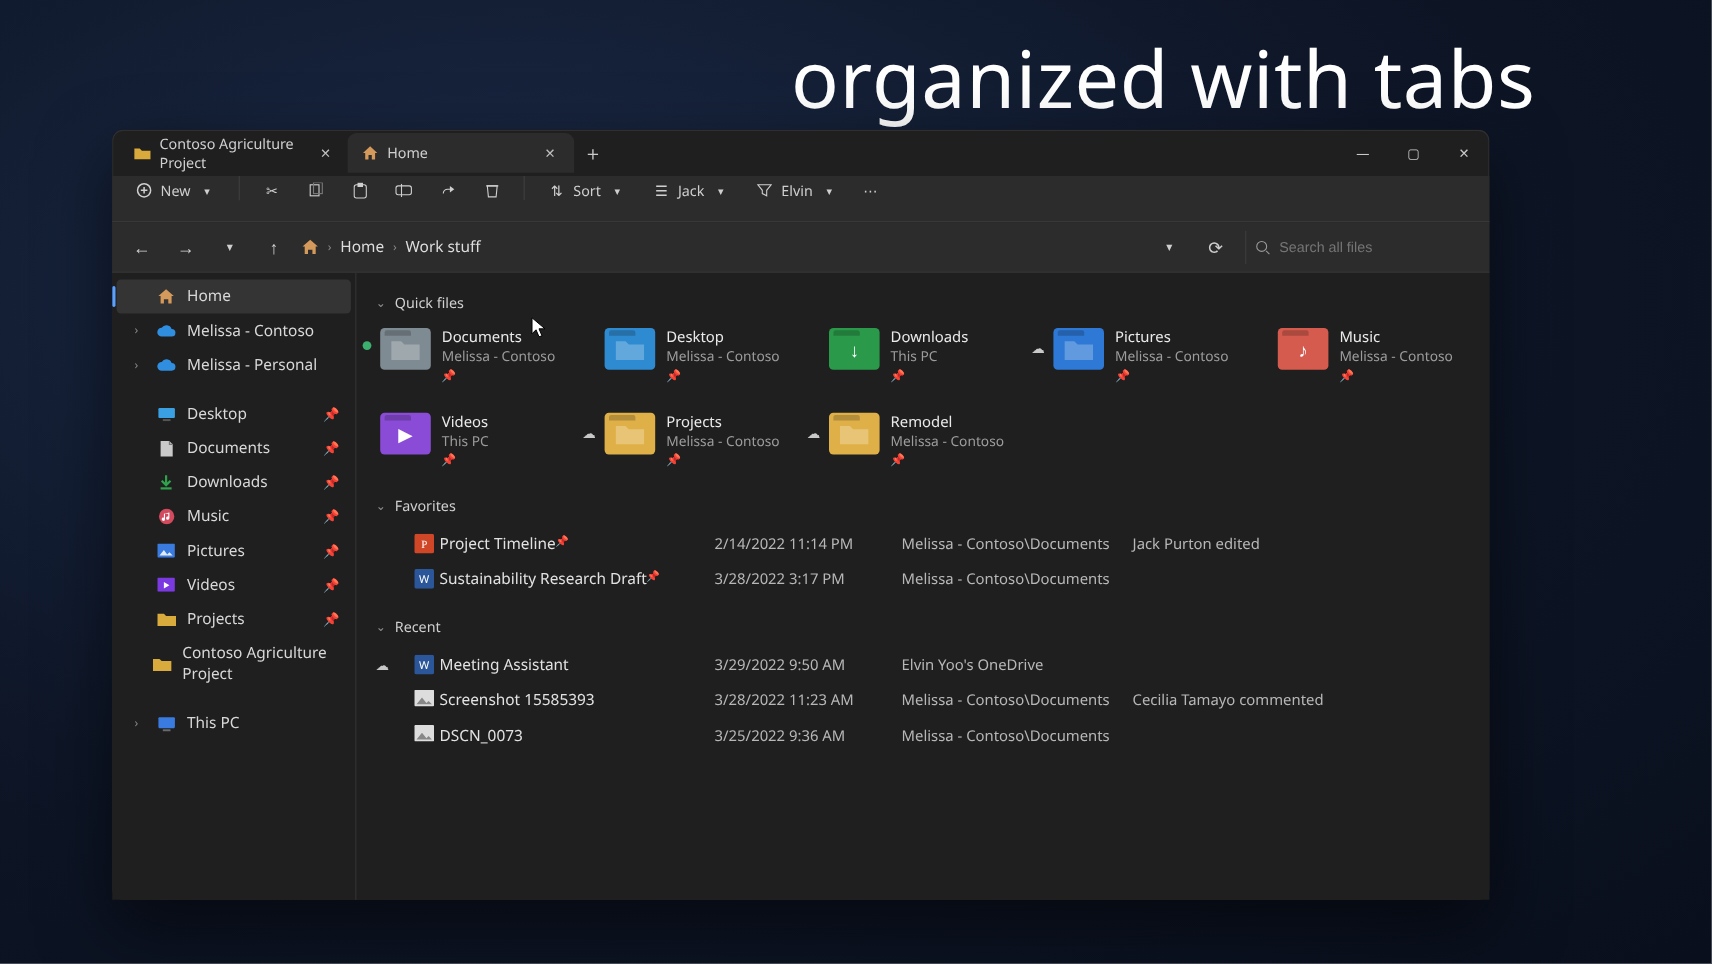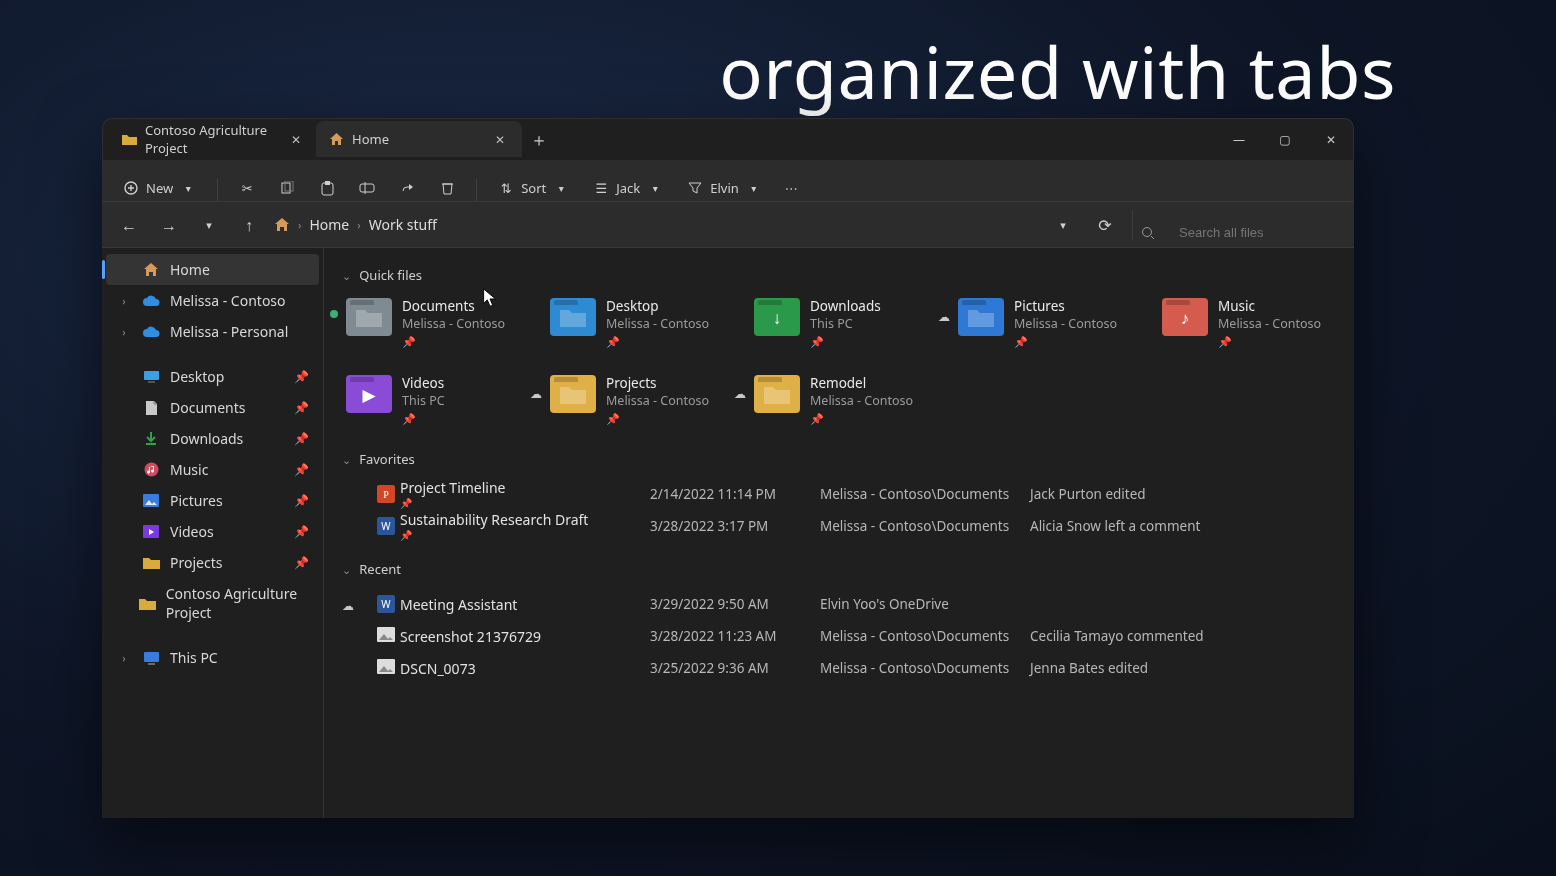--- a/index.html
+++ b/index.html
@@ -56,21 +56,21 @@
     color:#c9c9c9; font-size:18px; border-radius:6px; cursor:pointer;
   }
   .wincontrols { margin-left:auto; display:flex; }
   .wincontrols div {
     width:46px; height:42px; display:flex; align-items:center; justify-content:center;
     color:#c9c9c9; font-size:12px; cursor:pointer;
   }
 
   
   .toolbar {
-    height: 42px; display:flex; align-items:flex-end; gap:6px;
+    height: 42px; display:flex; align-items:flex-start; gap:6px;
     padding: 0 12px; background:#2c2c2c; border-bottom:1px solid #3a3a3a;
   }
   .tbtn {
     display:flex; align-items:center; gap:6px;
     padding:4px 8px; border-radius:4px; cursor:pointer;
     color:#cfcfcf; font-size:13px;
   }
   .tsep { width:1px; height:22px; background:#3f3f3f; margin:0 6px; }
   .ticon { width:18px; height:18px; display:inline-flex; align-items:center; justify-content:center; }
 
@@ -88,21 +88,21 @@
     width:30px; height:30px; display:flex; align-items:center; justify-content:center;
     cursor:pointer; color:#cfcfcf; border-radius:4px;
   }
   .breadcrumb {
     display:flex; align-items:center; gap:8px; font-size:14px; flex:1;
     color:#ddd;
   }
   .breadcrumb .sep { color:#888; font-size:11px; }
   .addr-right { display:flex; align-items:center; gap:12px; color:#bdbdbd; }
   .search {
-    display:flex; align-items:flex-end; gap:24px;
+    display:flex; align-items:center; gap:8px;
     width:210px; height:30px; padding:0 8px;
     color:#9a9a9a; font-size:13px; border-left:1px solid #3d3d3d;
   }
   .search input {
     background:transparent; border:0; outline:0; color:#ddd; font-size:13px; flex:1;
   }
 
   
   .winbody { flex:1; display:flex; min-height:0; background:#1f1f1f; }
 
@@ -167,21 +167,21 @@
     position:absolute; left:-16px; top:14px;
     color:#c9c9c9; font-size:12px;
   }
 
   .row {
     display:grid;
     grid-template-columns: 30px 28px 250px 170px 210px 1fr;
     align-items:center; height:32px;
     font-size:14px; cursor:pointer; border-radius:4px;
   }
-  .row .name { color:#e2e2e2; display:flex; flex-direction:column; }
+  .row .name { color:#e2e2e2; display:flex; flex-direction:row; }
   .row .pin-tiny {font-size:10px;color:#6d6d6d;margin-top:-1px;}
   .row .date, .row .loc, .row .act { color:#b7b7b7; font-size:13.5px; }
   .dot { width:8px;height:8px;border-radius:50%;background:#3cb06f;margin:0 auto; }
   .dot.grey { background:#7a7a7a; }
   .cloud-mini{ color:#c7c7c7; font-size:12px; text-align:center; }
   .file-ico { width:18px;height:18px;margin:0 auto; }
 
   
   svg { display:block; }
 </style>
@@ -609,21 +609,20 @@
                 <rect width="18" height="18" rx="2" fill="#2b579a"></rect>
                 <text x="9" y="13" text-anchor="middle" fill="#fff" font-size="10">W</text>
               </svg>
             </div>
         <div class="name">
               <span>Sustainability Research Draft</span>
               <span class="pin-tiny">📌</span>
             </div>
         <div class="date">3/28/2022 3:17 PM</div>
         <div class="loc">Melissa - Contoso\Documents</div>
-        <div class="act">Alicia Snow left a comment</div>
       </div>
         </div>
 
       <div class="section-hdr" style="margin-top:18px;">
         <span class="chev">⌄</span>
         <span>Recent</span>
       </div>
       <div id="recent-rows">
           <div class="row">
         <div><span class="cloud-mini">☁</span></div>
@@ -641,38 +640,37 @@
       </div>
           <div class="row">
         <div><span class="dot grey"></span></div>
         <div class="file-ico">
               <svg width="18" height="15">
                 <rect width="18" height="15" rx="1" fill="#ddd"></rect>
                 <path d="M2 13l5-6 4 5 2-2 3 3H2z" fill="#888"></path>
               </svg>
             </div>
         <div class="name">
-              <span>Screenshot 21376729</span>
+              <span>Screenshot 15585393</span>
             </div>
         <div class="date">3/28/2022 11:23 AM</div>
         <div class="loc">Melissa - Contoso\Documents</div>
         <div class="act">Cecilia Tamayo commented</div>
       </div>
           <div class="row">
         <div><span class="dot grey"></span></div>
         <div class="file-ico">
               <svg width="18" height="15">
                 <rect width="18" height="15" rx="1" fill="#ddd"></rect>
                 <path d="M2 13l5-6 4 5 2-2 3 3H2z" fill="#888"></path>
               </svg>
             </div>
         <div class="name">
               <span>DSCN_0073</span>
             </div>
         <div class="date">3/25/2022 9:36 AM</div>
         <div class="loc">Melissa - Contoso\Documents</div>
-        <div class="act">Jenna Bates edited</div>
       </div>
         </div>
     </div>
 
   </div>
 </div>
 
 </body></html>

